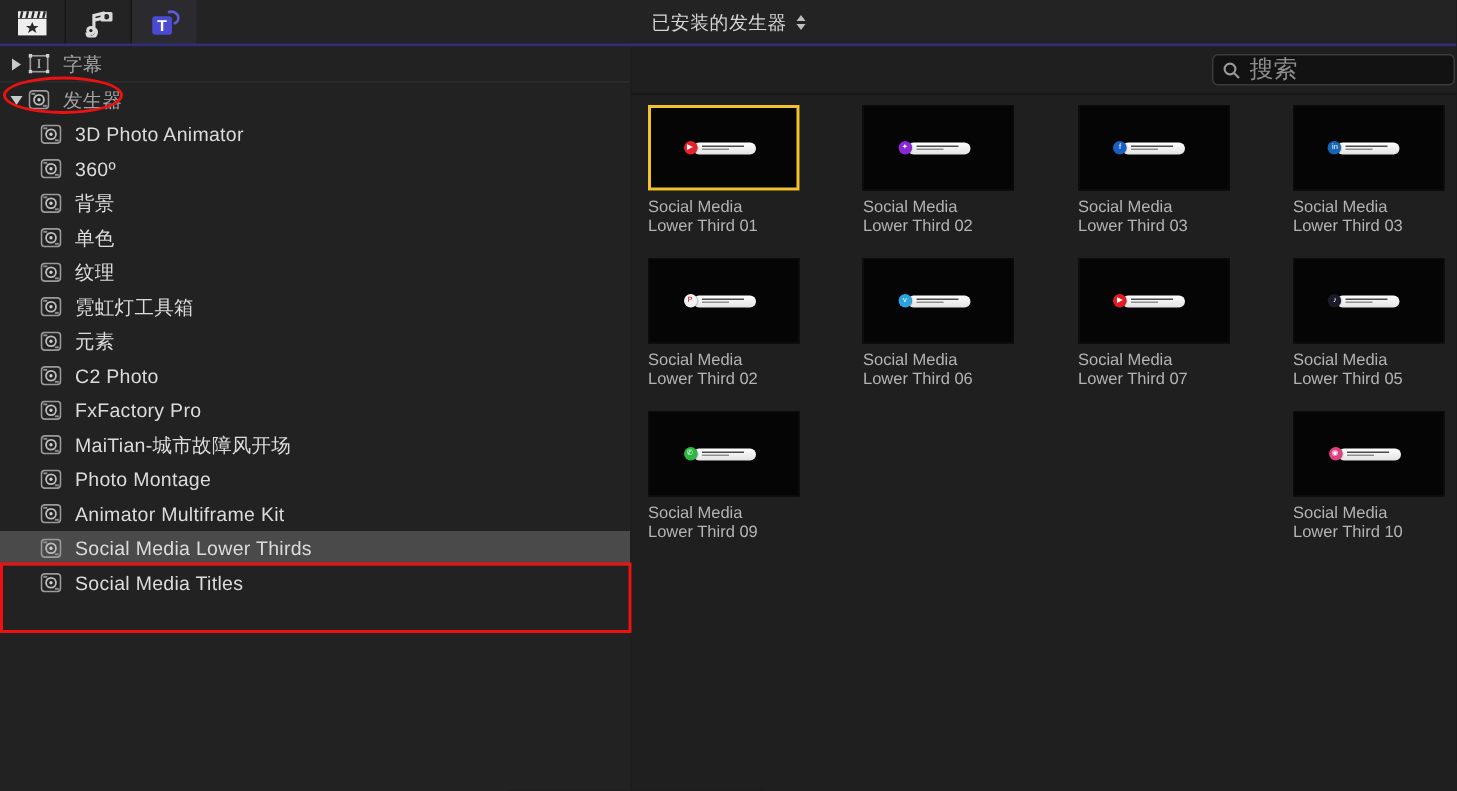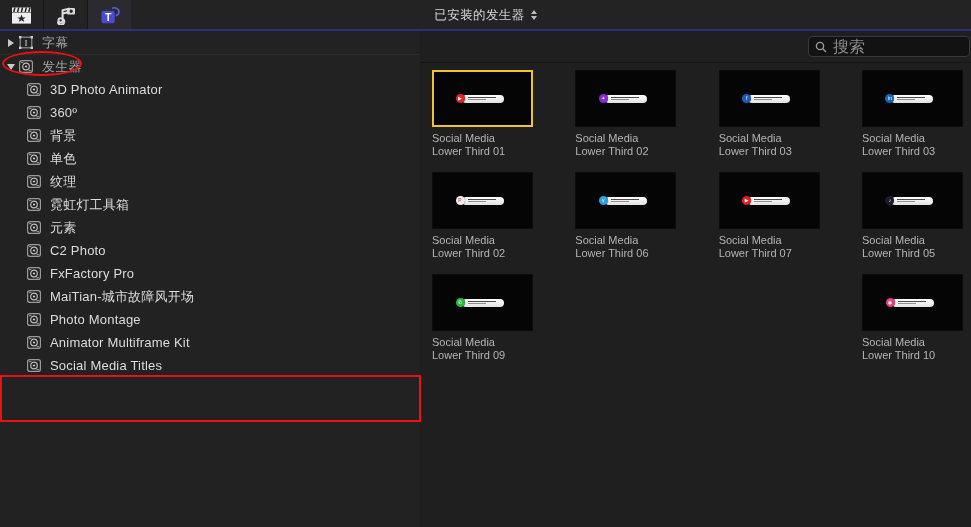--- a/index.html
+++ b/index.html
@@ -425,20 +425,32 @@
             <svg width="14" height="13" viewBox="0 0 14 13" aria-hidden="true">
               <rect x="0.6" y="0.6" width="12.8" height="11.8" rx="2.2" fill="none" stroke="#9a9a9a" stroke-width="1.2"></rect>
               <circle cx="7" cy="6.5" r="3.3" fill="none" stroke="#bdbdbd" stroke-width="1.2"></circle>
               <circle cx="7" cy="6.5" r="1.1" fill="#cfcfcf"></circle>
               <rect x="1.9" y="1.9" width="2.6" height="1.3" fill="#8e8e8e"></rect>
               <rect x="9.6" y="9.9" width="2.6" height="1.3" fill="#8e8e8e"></rect>
             </svg>
           </span>
           <span class="sb-label">Animator Multiframe Kit</span>
         </div>
+        <div class="sb-row child selected">
+          <span class="gicon">
+            <svg width="14" height="13" viewBox="0 0 14 13" aria-hidden="true">
+              <rect x="0.6" y="0.6" width="12.8" height="11.8" rx="2.2" fill="none" stroke="#9a9a9a" stroke-width="1.2"></rect>
+              <circle cx="7" cy="6.5" r="3.3" fill="none" stroke="#bdbdbd" stroke-width="1.2"></circle>
+              <circle cx="7" cy="6.5" r="1.1" fill="#cfcfcf"></circle>
+              <rect x="1.9" y="1.9" width="2.6" height="1.3" fill="#8e8e8e"></rect>
+              <rect x="9.6" y="9.9" width="2.6" height="1.3" fill="#8e8e8e"></rect>
+            </svg>
+          </span>
+          <span class="sb-label">Social Media Lower Thirds</span>
+        </div>
         <div class="sb-row child">
           <span class="gicon">
             <svg width="14" height="13" viewBox="0 0 14 13" aria-hidden="true">
               <rect x="0.6" y="0.6" width="12.8" height="11.8" rx="2.2" fill="none" stroke="#9a9a9a" stroke-width="1.2"></rect>
               <circle cx="7" cy="6.5" r="3.3" fill="none" stroke="#bdbdbd" stroke-width="1.2"></circle>
               <circle cx="7" cy="6.5" r="1.1" fill="#cfcfcf"></circle>
               <rect x="1.9" y="1.9" width="2.6" height="1.3" fill="#8e8e8e"></rect>
               <rect x="9.6" y="9.9" width="2.6" height="1.3" fill="#8e8e8e"></rect>
             </svg>
           </span>

